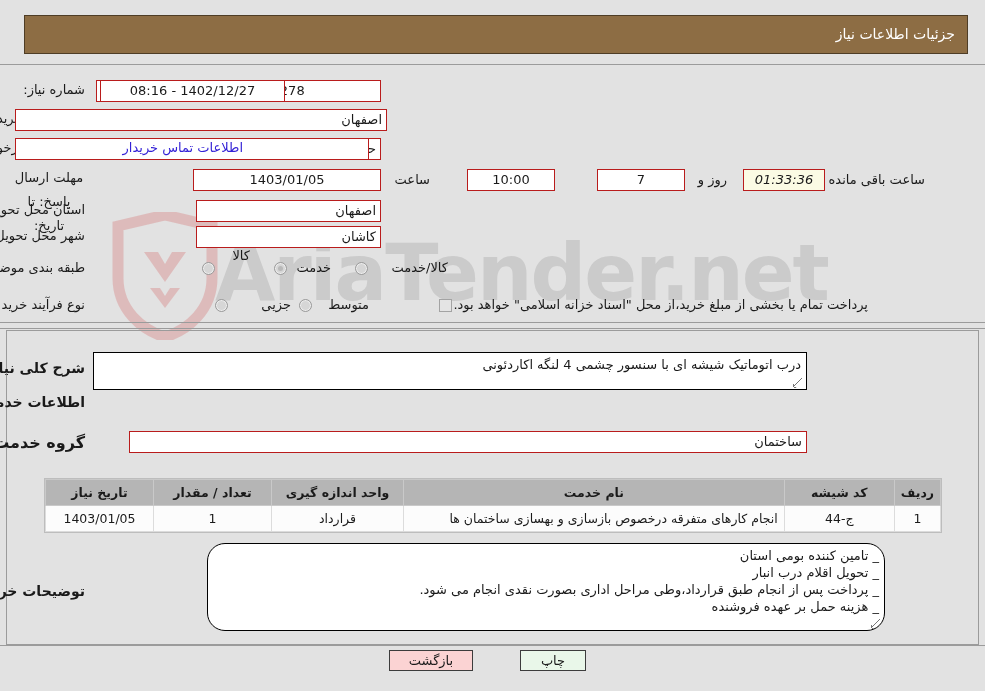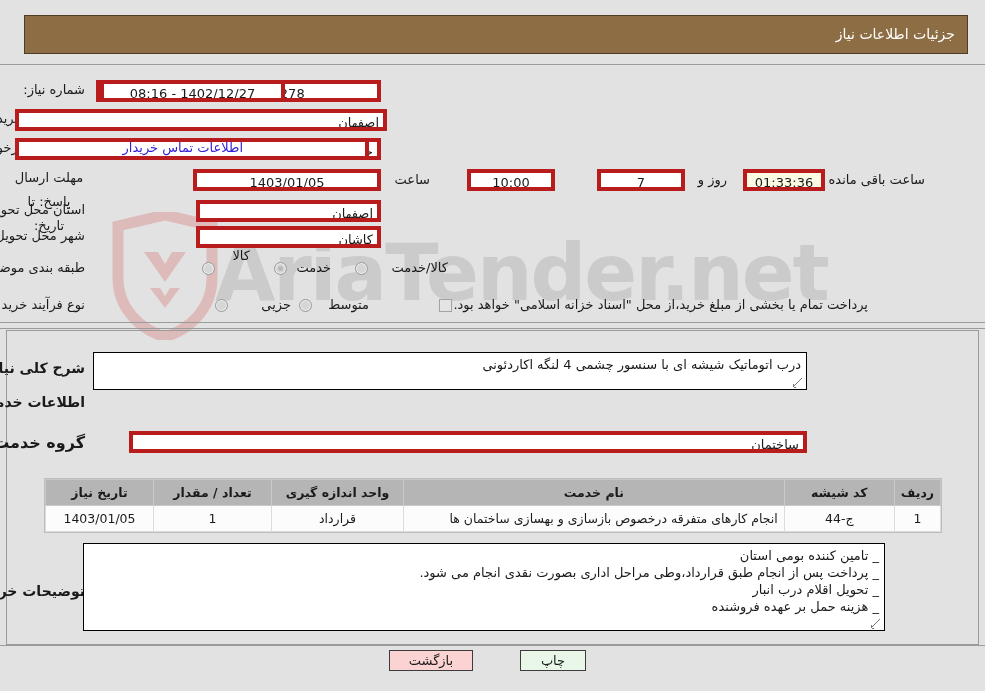--- a/index.html
+++ b/index.html
@@ -77,21 +77,21 @@
     font-size:13px;
     color:#1a1a1a;
     z-index:4;
   }
   .lbl-b { font-weight:bold; }
 
   
   .fld {
     position:absolute;
     background:#ffffff;
-    border:4px solid #b91c1c;
+    border:1px solid #b91c1c;
     font-family:"DejaVu Sans","Liberation Sans",sans-serif;
     font-size:13px;
     color:#1a1a1a;
     padding:0 4px;
     line-height:20px;
     height:22px;
     white-space:nowrap;
     overflow:hidden;
     z-index:4;
     text-align:right;
@@ -250,21 +250,21 @@
 <div class="fld" style="right:604px; top:138px; width:285px;">حمیدرضا مسیبی کاربرداز اداره کل دامپزشکی استان اصفهان</div>
 <div class="fld" style="right:616px; top:138px; width:354px;"></div>
 <a class="link" style="right:742px; top:140px;">اطلاعات تماس خریدار</a>
 
 <div class="lbl" style="right:900px; top:166px; width:72px; text-align:center; line-height:24px; white-space:normal;margin-left:16px;">مهلت ارسال پاسخ: تا تاریخ:</div>
 <div class="fld center" style="right:604px; top:169px; width:188px;">1403/01/05</div>
 <div class="plaintxt" style="right:555px; top:172px;">ساعت</div>
 <div class="fld center" style="right:430px; top:169px; width:88px;">10:00</div>
 <div class="fld center" style="right:300px; top:169px; width:88px;">7</div>
 <div class="plaintxt" style="right:258px; top:172px;">روز و</div>
-<div class="fld center yellow" style="right:160px; top:169px; width:82px;">01:33:36</div>
+<div class="fld center yellow" style="right:160px; top:169px; width:82px;font-style:italic;">01:33:36</div>
 <div class="plaintxt" style="right:60px; top:172px;">ساعت باقی مانده</div>
 
 <div class="lbl" style="right:900px; top:202px;">استان محل تحویل:</div>
 <div class="fld" style="right:604px; top:200px; width:185px;">اصفهان</div>
 
 <div class="lbl" style="right:900px; top:228px;">شهر محل تحویل:</div>
 <div class="fld" style="right:604px; top:226px; width:185px;padding-left:20px;">کاشان</div>
 
 <div class="lbl" style="right:900px; top:260px;">طبقه بندی موضوعی:</div>
 <div class="radio" style="right:770px; top:262px;"></div>
@@ -320,24 +320,24 @@
         <td class="name">انجام کارهای متفرقه درخصوص بازسازی و بهسازی ساختمان ها</td>
         <td>قرارداد</td>
         <td>1</td>
         <td>1403/01/05</td>
       </tr>
     </tbody>
   </table>
 </div>
 
 <div class="lbl lbl-b" style="right:900px; top:583px; font-size:14px;">توضیحات خریدار:</div>
-<div class="ta" style="right:100px; top:543px; width:802px; height:88px;">
+<div class="ta" style="right:100px; top:543px; width:678px; height:88px;border-radius:18px;">
   <div>_ تامین کننده بومی استان</div>
+  <div>_ تحویل اقلام درب انبار</div>
   <div>_ پرداخت پس از انجام طبق قرارداد،وطی مراحل اداری بصورت نقدی انجام می شود.</div>
-  <div>_ تحویل اقلام درب انبار</div>
   <div>_ هزینه حمل بر عهده فروشنده</div>
   <svg class="resz" viewBox="0 0 10 10">
     <path d="M0 9 L9 0" stroke="#777" stroke-width="1" fill="none"></path>
     <path d="M1 9.5 L3.2 9.5" stroke="#777" stroke-width="1" fill="none"></path>
     <path d="M0.5 6 L0.5 8.5" stroke="#777" stroke-width="1" fill="none"></path>
   </svg>
 </div>
 
 <div class="sep" style="top:645px;"></div>
 

